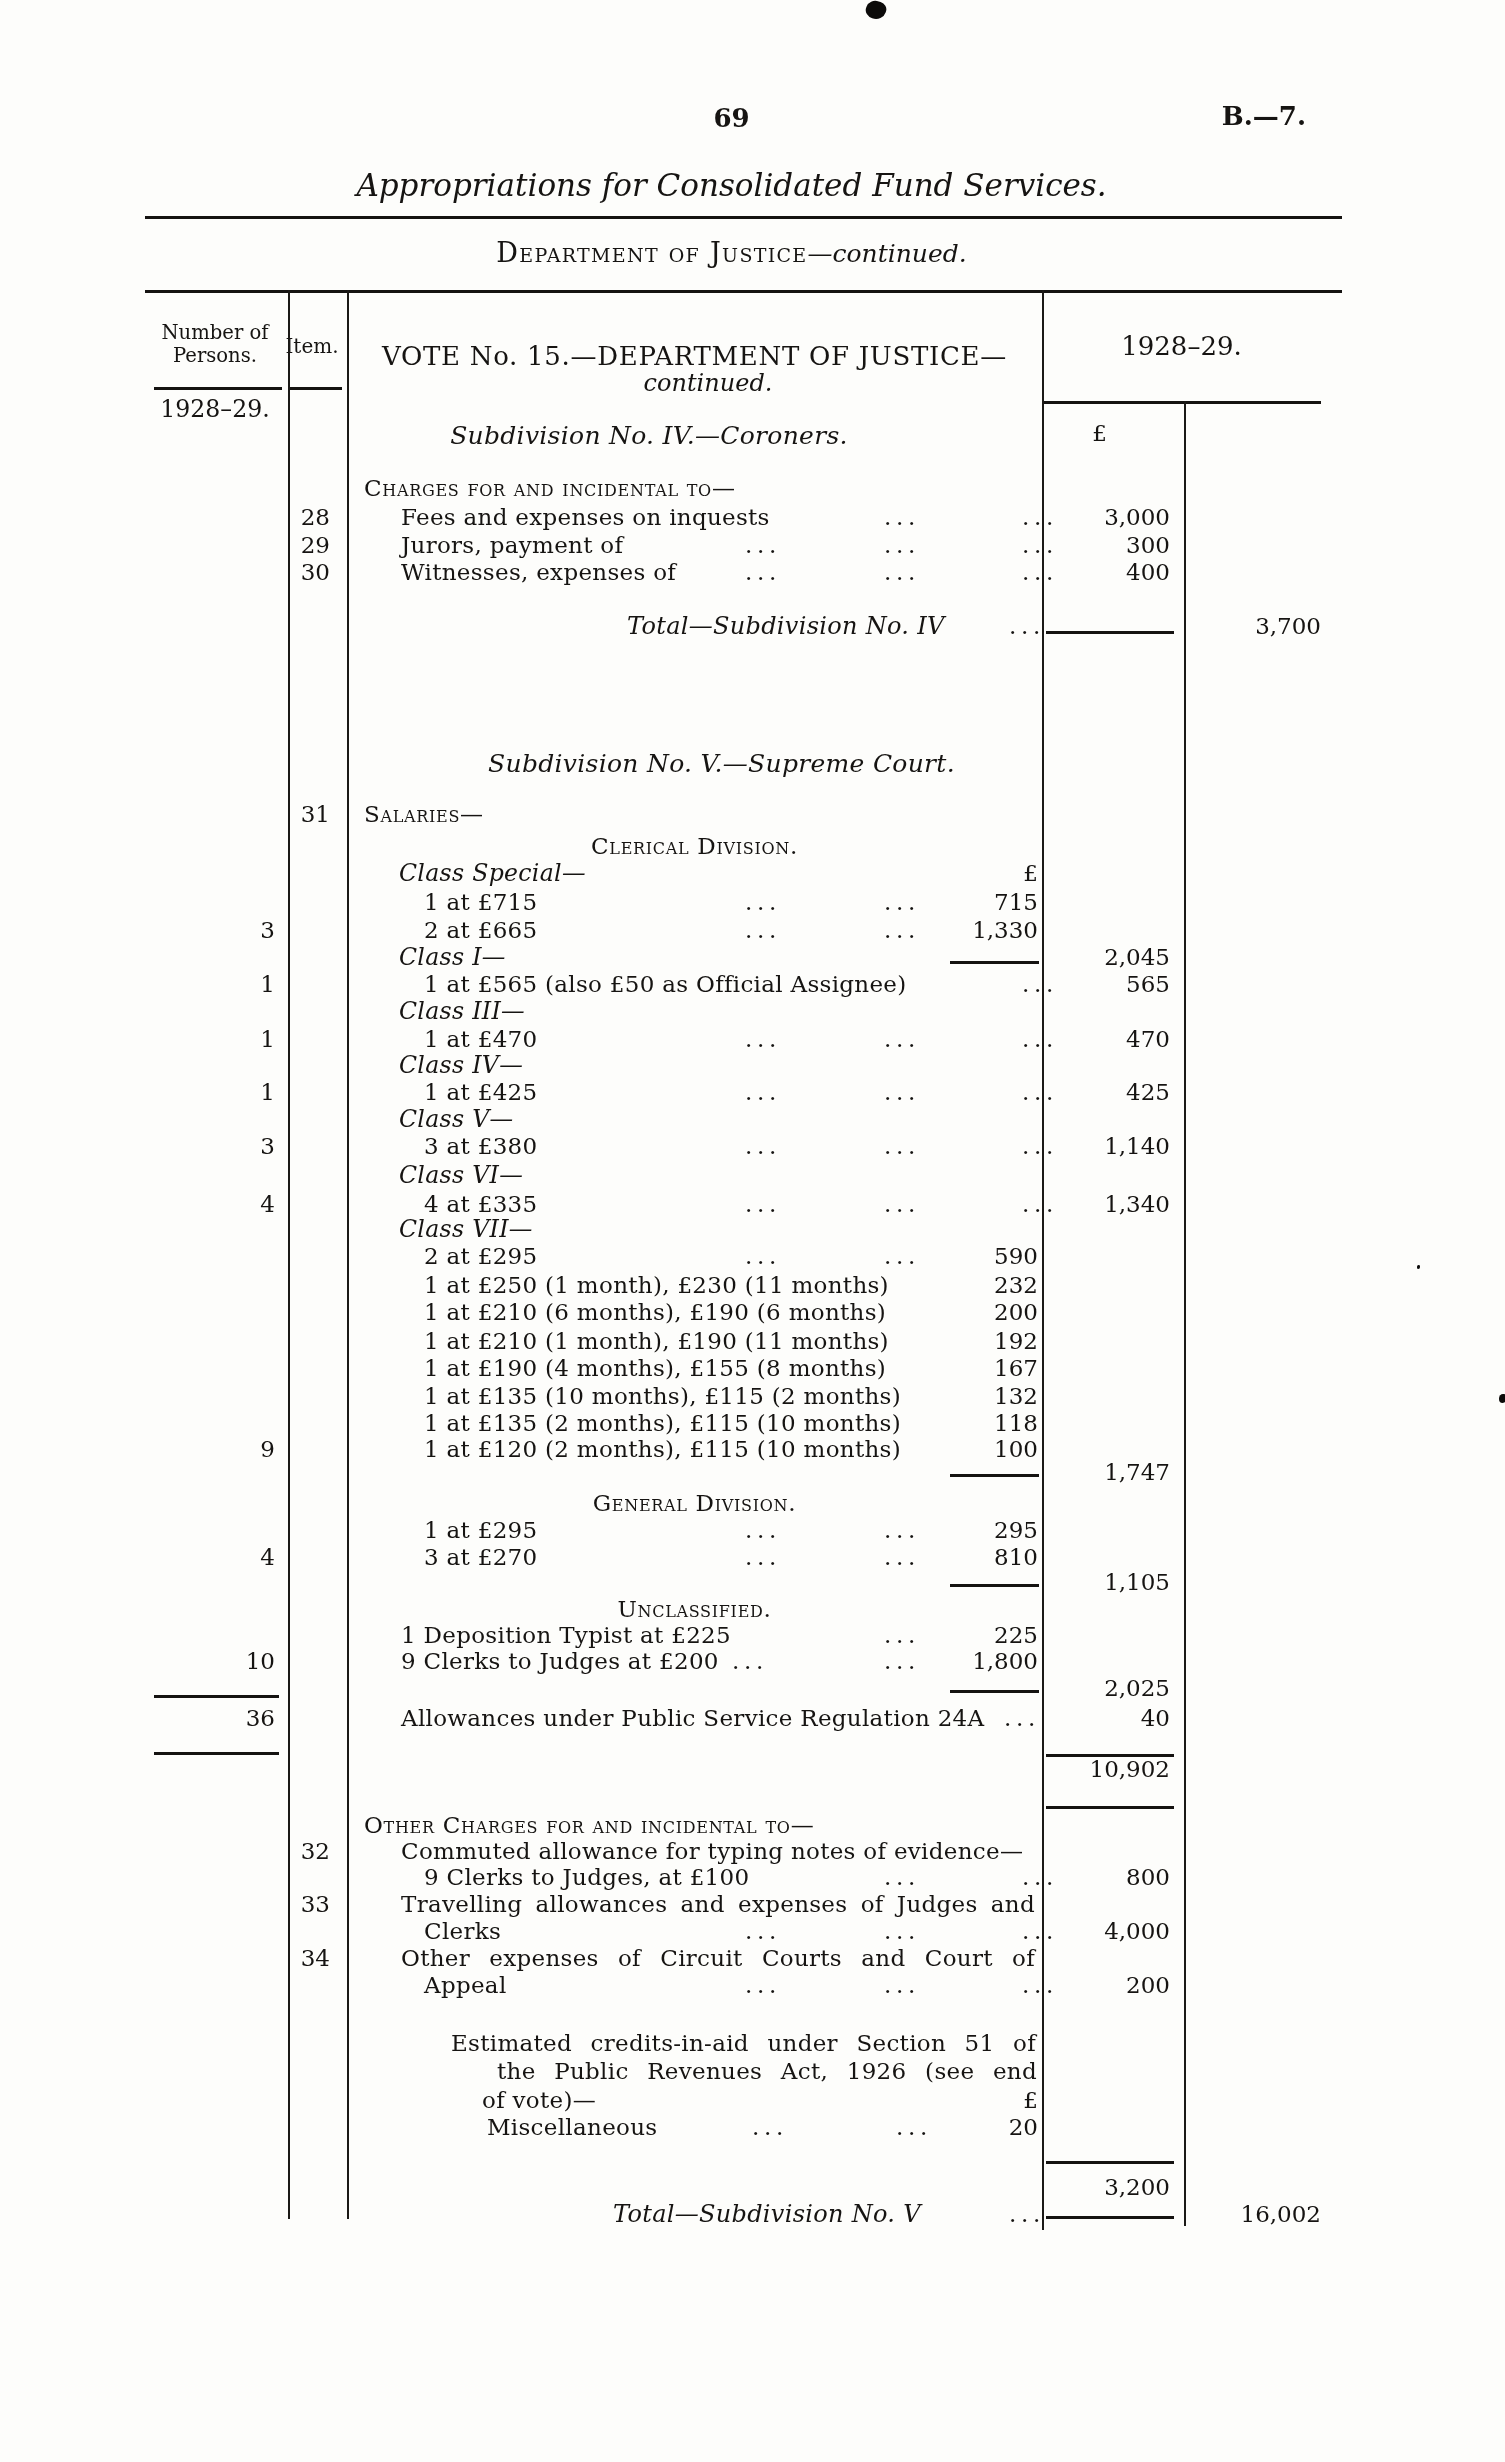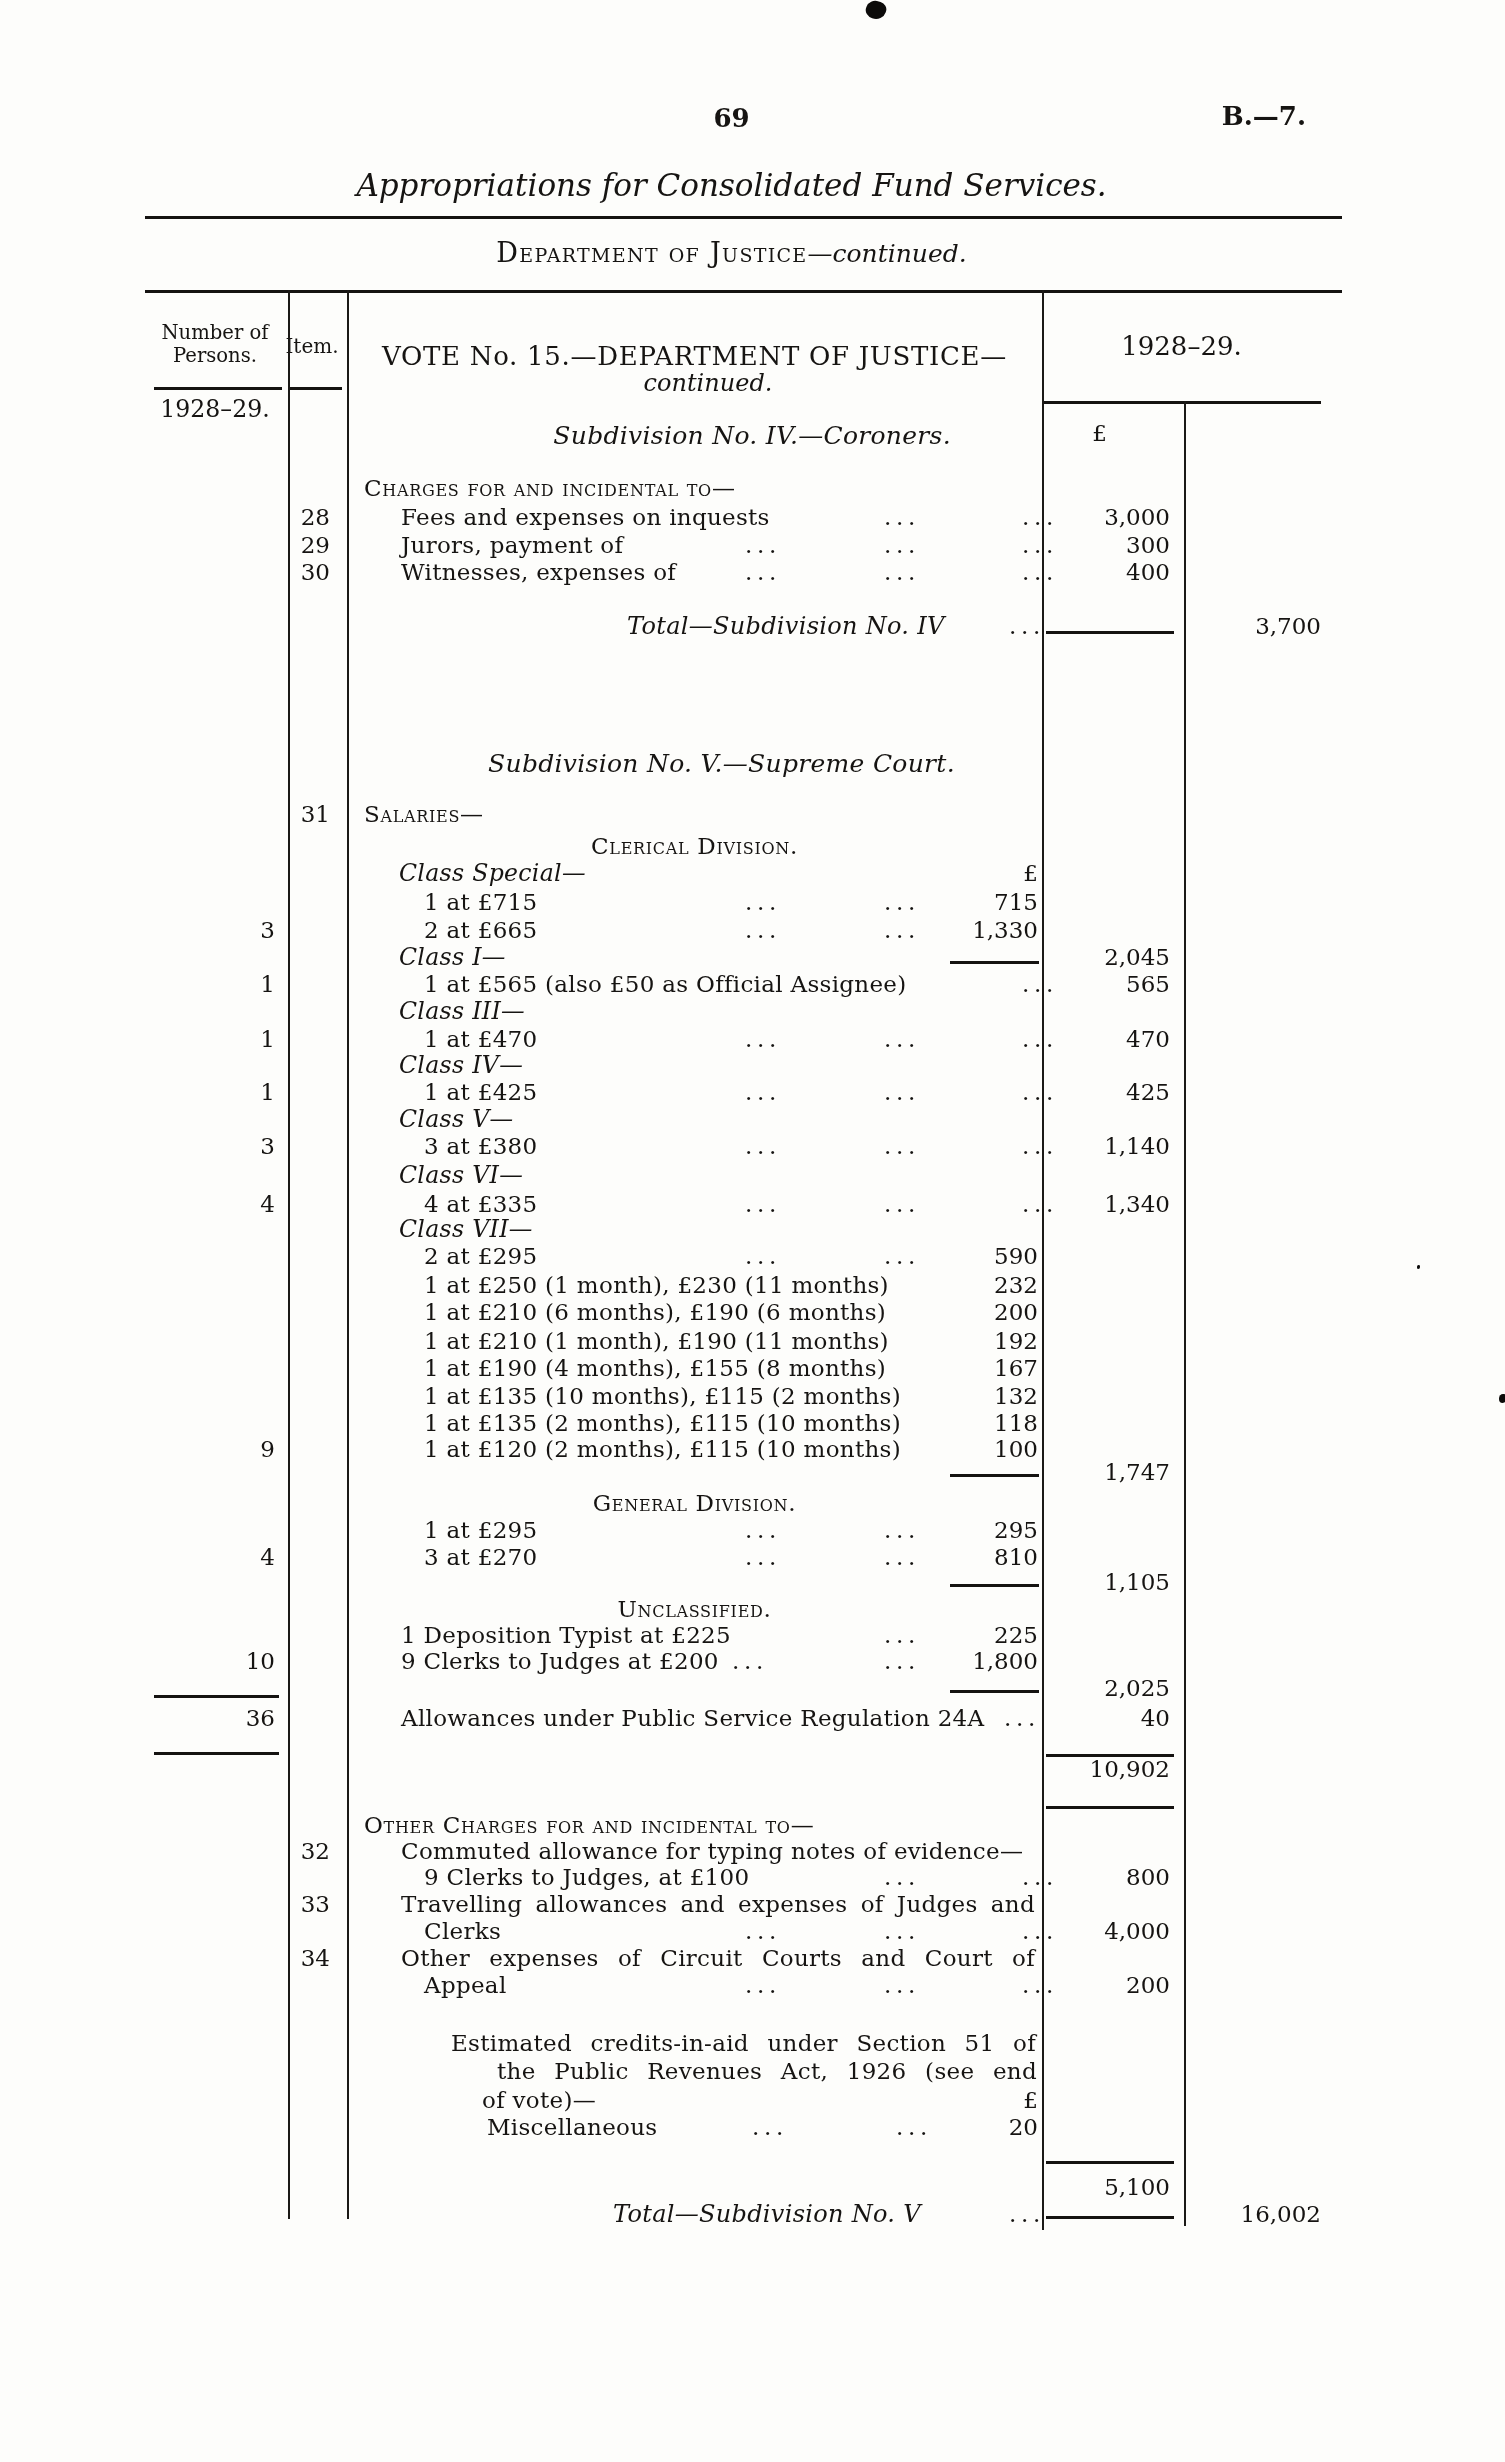--- a/index.html
+++ b/index.html
@@ -63,21 +63,21 @@
   <div class="hdr" style="left:157px;top:395px;width:116px;font-size:23.6px;">1928–29.</div>
   <div class="hdr" style="left:1042px;top:420px;width:115px;font-size:23px;">£</div>
 
   <div class="vrule" style="left:288px;top:290px;height:1929px;"></div>
   <div class="vrule" style="left:347px;top:290px;height:1929px;"></div>
   <div class="vrule" style="left:1042px;top:290px;height:1940px;"></div>
   <div class="vrule" style="left:1184px;top:401px;height:1825px;"></div>
 
   <div id="lines">
       <div class="line-box" style="top: 422px;">
-        <div class="txt it ctr subdiv" style="left: 347px; width: 604px; text-align: right;">Subdivision No. IV.—Coroners.</div>
+        <div class="txt it ctr subdiv" style="left: 347px; width: 604px;">Subdivision No. IV.—Coroners.</div>
       </div>
       <div class="line-box" style="top: 475px;">
         <div class="txt sc" style="left: 364px;">Charges for and incidental to—</div>
       </div>
       <div class="line-box" style="top: 504px;">
         <div class="txt " style="left: 401px;">Fees and expenses on inquests</div>
         <div class="col item">28</div>
         <div class="leader" style="left: 884px;">...</div>
         <div class="leader" style="left: 1022px;">...</div>
         <div class="col mid">3,000</div>
@@ -316,21 +316,21 @@
         <div class="txt " style="left: 482px;">of vote)—</div>
         <div class="col inner">£</div>
       </div>
       <div class="line-box" style="top: 2114px;">
         <div class="txt " style="left: 487px;">Miscellaneous</div>
         <div class="leader" style="left: 752px;">...</div>
         <div class="leader" style="left: 896px;">...</div>
         <div class="col inner">20</div>
       </div>
       <div class="line-box" style="top: 2174px;">
-        <div class="col mid">5,100</div>
+        <div class="col mid">3,200</div>
       </div>
       <div class="line-box" style="top: 2201px;">
         <div class="txt it total" style="left: 613px;">Total—Subdivision No. V</div>
         <div class="leader" style="left: 1009px;">...</div>
         <div class="col right">16,002</div>
       </div>
       <div class="sum-rule" style="left: 1046px; width: 128px; top: 631px;"></div>
       <div class="sum-rule" style="left: 950px; width: 89px; top: 961px;"></div>
       <div class="sum-rule" style="left: 950px; width: 89px; top: 1474px;"></div>
       <div class="sum-rule" style="left: 950px; width: 89px; top: 1584px;"></div>

